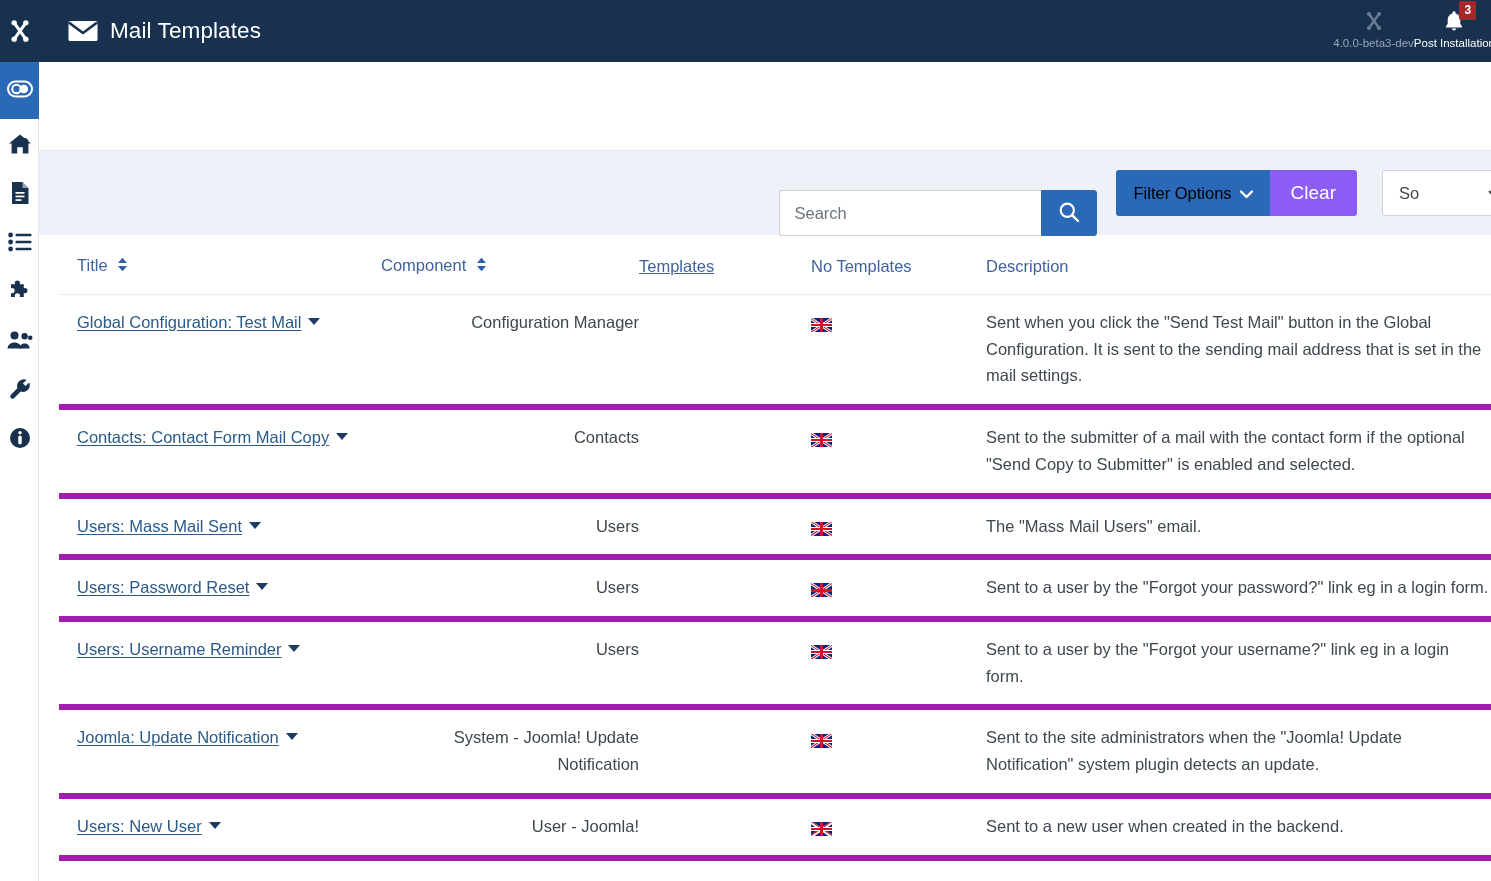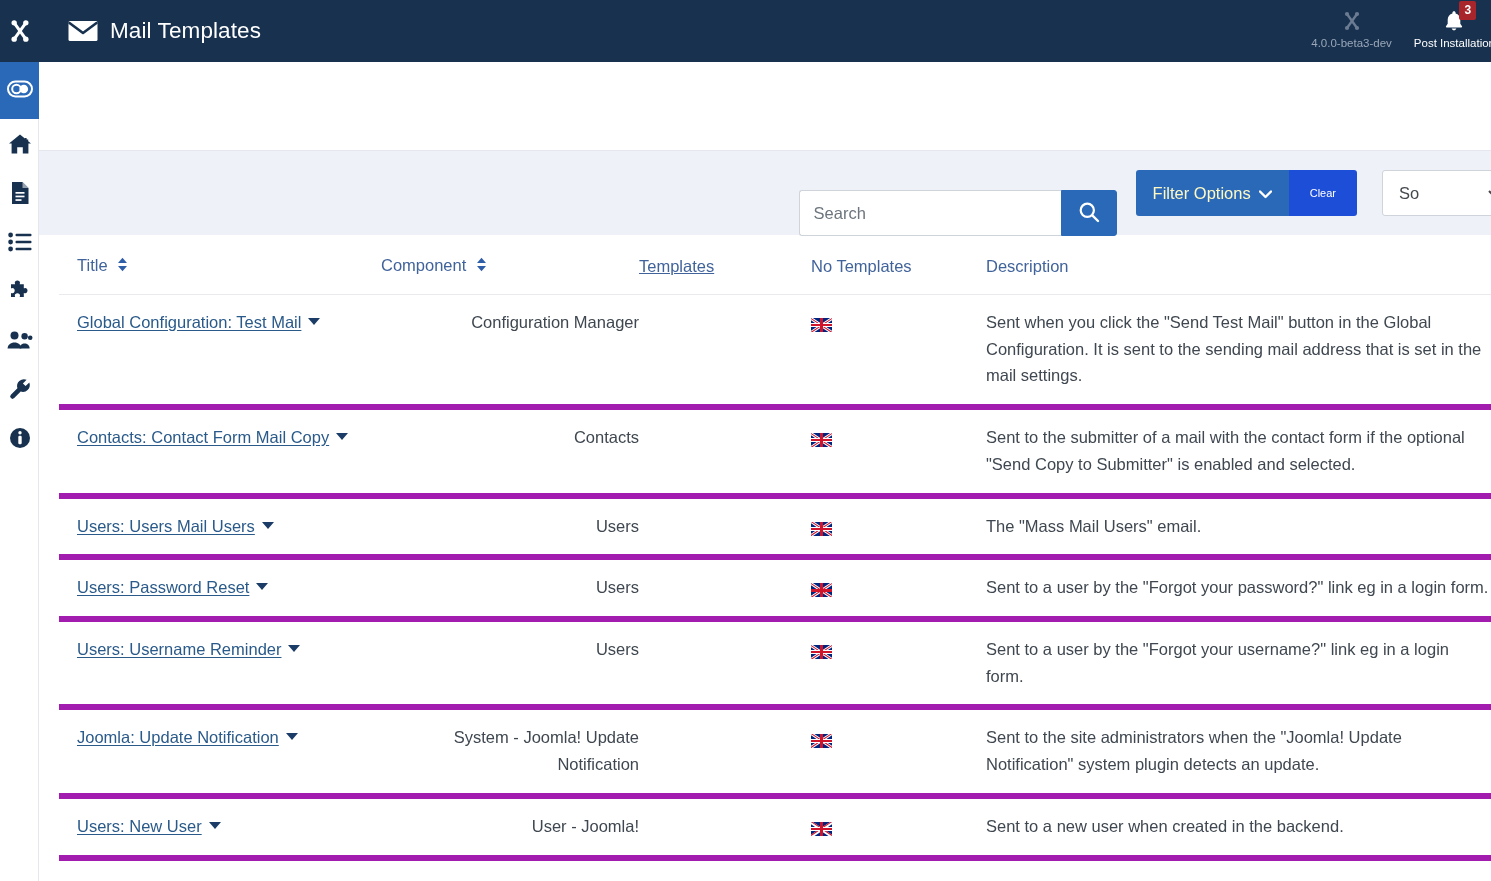--- a/index.html
+++ b/index.html
@@ -54,21 +54,21 @@
     display: flex; flex-direction: column;
     align-items: center; justify-content: flex-start;
     padding-top: 7px;
     min-width: 60px;
     position: relative;
   }
   .header-item .hi-icon { height: 27px; display: flex; align-items: center; justify-content: center; }
   .header-item .hi-label {
     color: #ffffff; font-size: 11.5px; margin-top: 3px; white-space: nowrap;
   }
-  #hdr-version { margin-right: 22px; }
+  #hdr-version { }
   #hdr-version .hi-label { color: #9aa7b8; }
   #hdr-post { padding-right: 0px; margin-right: -4px; }
   .bell-wrap { position: relative; display: inline-block; }
   .badge {
     position: absolute; top: -6px; left: 16px;
     background: #a8252b;
     color: #fff;
     font-size: 12px; font-weight: 700;
     line-height: 1;
     padding: 3px 5px 4px 5px;
@@ -134,35 +134,35 @@
   .search-btn {
     width: 56px; height: 46px;
     background: #2a69b8;
     border: 1px solid #2a69b8;
     border-radius: 0 3px 3px 0;
     display: flex; align-items: center; justify-content: center;
     cursor: pointer; padding: 0;
   }
   .btn-filter {
     height: 46px;
-    background: #2a69b8; color: #fef9c3;
+    background: #2a69b8; color: #000000;
     border: none; border-radius: 3px 0 0 3px;
     font-size: 16.5px;
     font-family: "Liberation Sans", sans-serif;
     padding: 0 17px;
     margin-left: 19px;
     display: flex; align-items: center; gap: 8px;
     cursor: pointer;
     white-space: nowrap;
   }
   .btn-clear {
     height: 46px;
-    background: #1d4ed8; color: #fff;
+    background: #8b5cf6; color: #fff;
     border: none; border-radius: 0 3px 3px 0;
-    font-size: 11px;
+    font-size: 19px;
     font-family: "Liberation Sans", sans-serif;
     padding: 0 21px;
     cursor: pointer;
     white-space: nowrap;
   }
   .sort-select {
     height: 46px;
     margin-left: 25px;
     min-width: 120px;
     border: 1px solid #ced4da;
@@ -470,21 +470,21 @@
               <td class="col-desc desc-cell">Sent when you click the "Send Test Mail" button in the Global Configuration. It is sent to the sending mail address that is set in the mail settings.</td>
             </tr>
             <tr>
               <td class="col-title"><a class="tmpl-link" href="#">Contacts: Contact Form Mail Copy</a><span class="caret"></span></td>
               <td class="col-comp comp-cell">Contacts</td>
               <td class="col-tmpl"></td>
               <td class="col-notmpl"><span class="flag-uk"><i class="fd1"></i><i class="fd2"></i><i class="fd3"></i><i class="fd4"></i><i class="fcv"></i><i class="fch"></i><i class="fcv2"></i><i class="fch2"></i></span></td>
               <td class="col-desc desc-cell">Sent to the submitter of a mail with the contact form if the optional "Send Copy to Submitter" is enabled and selected.</td>
             </tr>
             <tr>
-              <td class="col-title"><a class="tmpl-link" href="#">Users: Users Mail Users</a><span class="caret"></span></td>
+              <td class="col-title"><a class="tmpl-link" href="#">Users: Mass Mail Sent</a><span class="caret"></span></td>
               <td class="col-comp comp-cell">Users</td>
               <td class="col-tmpl"></td>
               <td class="col-notmpl"><span class="flag-uk"><i class="fd1"></i><i class="fd2"></i><i class="fd3"></i><i class="fd4"></i><i class="fcv"></i><i class="fch"></i><i class="fcv2"></i><i class="fch2"></i></span></td>
               <td class="col-desc desc-cell">The "Mass Mail Users" email.</td>
             </tr>
             <tr>
               <td class="col-title"><a class="tmpl-link" href="#">Users: Password Reset</a><span class="caret"></span></td>
               <td class="col-comp comp-cell">Users</td>
               <td class="col-tmpl"></td>
               <td class="col-notmpl"><span class="flag-uk"><i class="fd1"></i><i class="fd2"></i><i class="fd3"></i><i class="fd4"></i><i class="fcv"></i><i class="fch"></i><i class="fcv2"></i><i class="fch2"></i></span></td>

